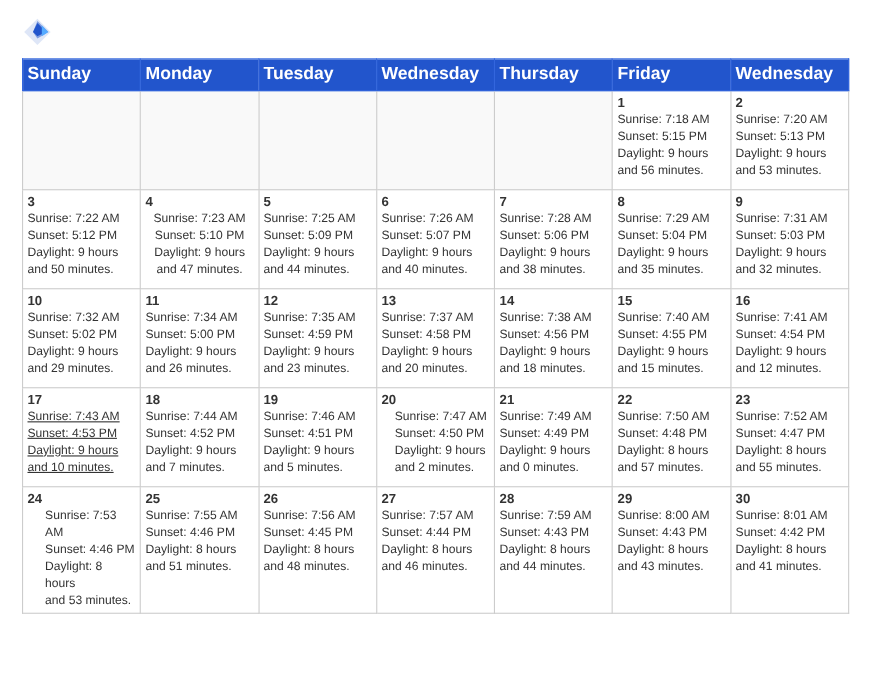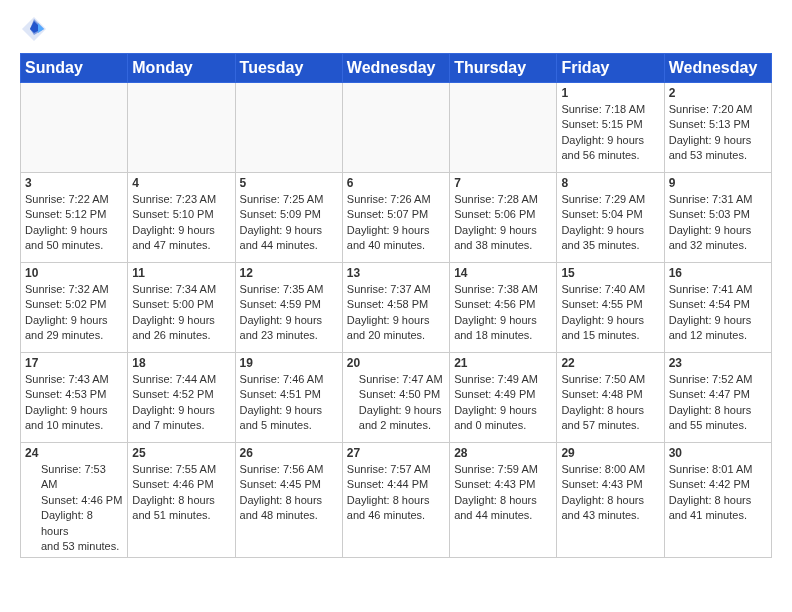--- a/index.html
+++ b/index.html
@@ -153,21 +153,21 @@
         <tr class="row-even">
           <td class="has-data">
             <span class="day-num">3</span>
             <div class="day-info" style="white-space: pre-line;">Sunrise: 7:22 AM
 Sunset: 5:12 PM
 Daylight: 9 hours
 and 50 minutes.</div>
           </td>
           <td class="has-data">
             <span class="day-num">4</span>
-            <div class="day-info" style="white-space: pre-line;">Sunrise: 7:23 AM
+            <div class="day-info" style="white-space: pre-line; text-align: center;">Sunrise: 7:23 AM
 Sunset: 5:10 PM
 Daylight: 9 hours
 and 47 minutes.</div>
           </td>
           <td class="has-data">
             <span class="day-num">5</span>
             <div class="day-info" style="white-space: pre-line;">Sunrise: 7:25 AM
 Sunset: 5:09 PM
 Daylight: 9 hours
 and 44 minutes.</div>
@@ -248,21 +248,21 @@
             <span class="day-num">16</span>
             <div class="day-info" style="white-space: pre-line;">Sunrise: 7:41 AM
 Sunset: 4:54 PM
 Daylight: 9 hours
 and 12 minutes.</div>
           </td>
         </tr>
         <tr class="row-even">
           <td class="has-data">
             <span class="day-num">17</span>
-            <div class="day-info" style="white-space: pre-line;">Sunrise: 7:43 AM
+            <div class="day-info" style="white-space: pre-line; text-decoration: underline;">Sunrise: 7:43 AM
 Sunset: 4:53 PM
 Daylight: 9 hours
 and 10 minutes.</div>
           </td>
           <td class="has-data">
             <span class="day-num">18</span>
             <div class="day-info" style="white-space: pre-line;">Sunrise: 7:44 AM
 Sunset: 4:52 PM
 Daylight: 9 hours
 and 7 minutes.</div>

